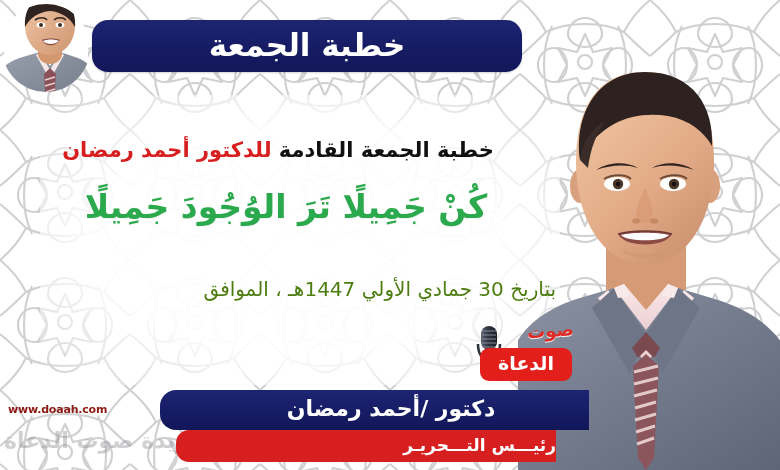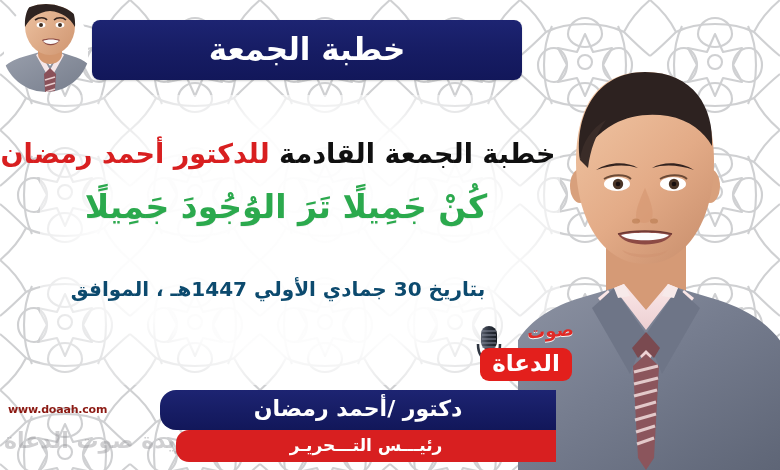--- a/index.html
+++ b/index.html
@@ -51,43 +51,43 @@
     width:84px;height:104px;
     z-index:5;
     overflow:hidden;
   }
   .avatar-circle svg{display:block;}
 
   
   .title-banner{
     position:absolute;
     left:92px;top:20px;
-    width:430px;height:60px;
+    width:430px;height:52px;
     background:linear-gradient(180deg,#1d2472 0%,#161c63 55%,#12175a 100%);
-    border-radius:8px;
+    border-radius:16px;
     z-index:6;
     display:flex;align-items:center;justify-content:center;
     box-shadow:0 1px 2px rgba(0,0,0,0.18);
   }
   .title-banner .txt{
     color:#ffffff;
     font-size:31px;
     font-weight:bold;
     letter-spacing:0px;
     line-height:1;
     transform:translateY(-1px);
   }
 
   
   .line-next{
     position:absolute;
     left:0;top:138px;width:556px;
     z-index:6;
     text-align:center;
-    font-size:27px;
+    font-size:21px;
     font-weight:bold;
     line-height:1.15;
     white-space:nowrap;
   }
   .line-next .part-black{color:#101010;}
   .line-next .part-red{color:#d81f20;}
 
   
   .headline-green{
     position:absolute;
@@ -101,23 +101,22 @@
     white-space:nowrap;
     text-shadow:0 1px 0 rgba(0,0,0,0.05);
     padding-left:8px;
   }
 
   
   .date-block{
     position:absolute;
     left:0;top:272px;width:556px;
     z-index:6;
-    text-align:center;
-    color:#0c4a6e;
-    font-weight:bold;
+    color:#4d7c0f;
+    font-weight:normal;
     font-size:20px;
     line-height:1.75;
   }
   .date-block .date-line{white-space:nowrap;}
 
   
   .logo-sawt{
     position:absolute;
     left:472px;top:320px;
     width:104px;height:66px;
@@ -139,21 +138,21 @@
   .logo-sawt .pill-duaah{
     position:absolute;
     left:8px;top:28px;
     width:92px;height:33px;
     background:#e31f1c;
     border-radius:9px;
     display:flex;align-items:center;justify-content:center;
   }
   .logo-sawt .pill-duaah span{
     color:#ffffff;
-    font-size:23px;
+    font-size:19px;
     font-weight:bold;
     line-height:1;
     transform:translateY(-1px);
   }
 
   
   .site-url{
     position:absolute;
     left:8px;top:403px;
     z-index:7;
@@ -179,34 +178,34 @@
   }
 
   
   .bar-navy{
     position:absolute;
     left:160px;top:390px;
     width:396px;height:40px;
     background:linear-gradient(180deg,#1d2472 0%,#161c63 60%,#12175a 100%);
     border-radius:16px 0 0 16px;
     z-index:7;
-    display:flex;align-items:center;justify-content:center;
+    display:flex;align-items:center;justify-content:center;padding-left:33px;
   }
   .bar-navy span{
     color:#ffffff;font-size:22px;font-weight:bold;line-height:1;
     transform:translateY(-1px);
   }
   .bar-red{
     position:absolute;
     left:176px;top:430px;
     width:380px;height:32px;
     background:#d81f20;
     border-radius:13px 0 0 13px;
     z-index:7;
-    display:flex;align-items:center;justify-content:center;
+    display:flex;align-items:center;justify-content:flex-start;
   }
   .bar-red span{
     color:#ffffff;font-size:17px;font-weight:bold;
     letter-spacing:1px;line-height:1;
     transform:translateY(-1px);
   }
 </style>
 </head>
 <body>
 

